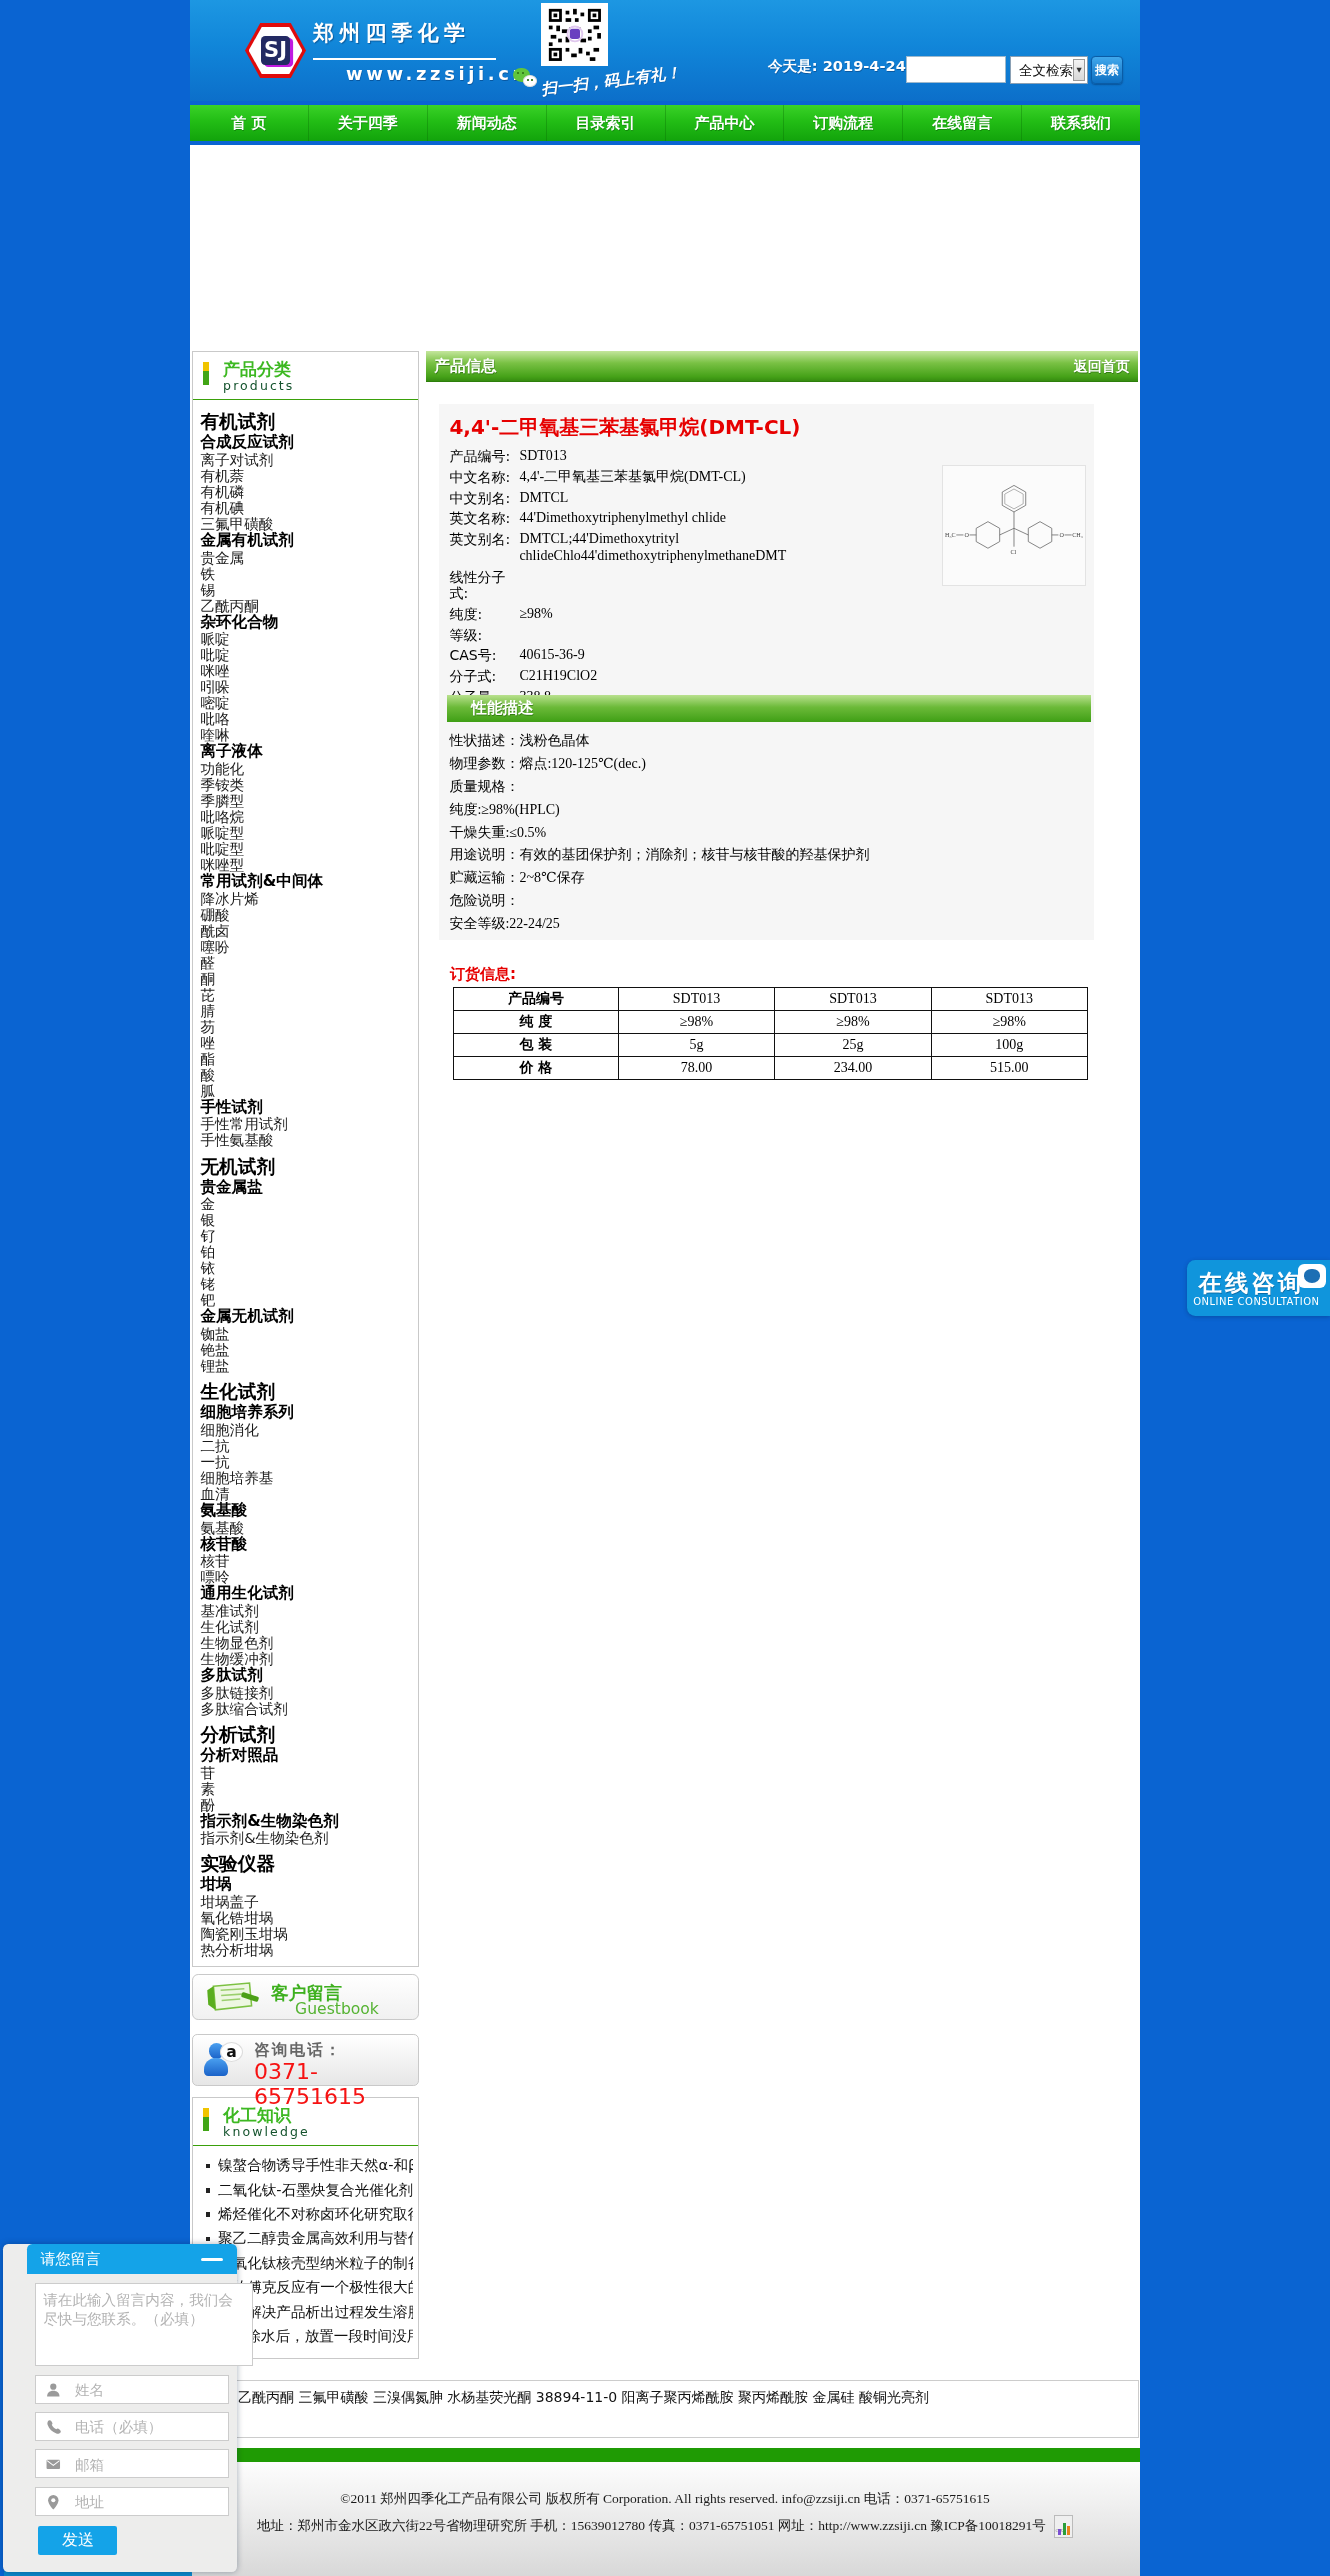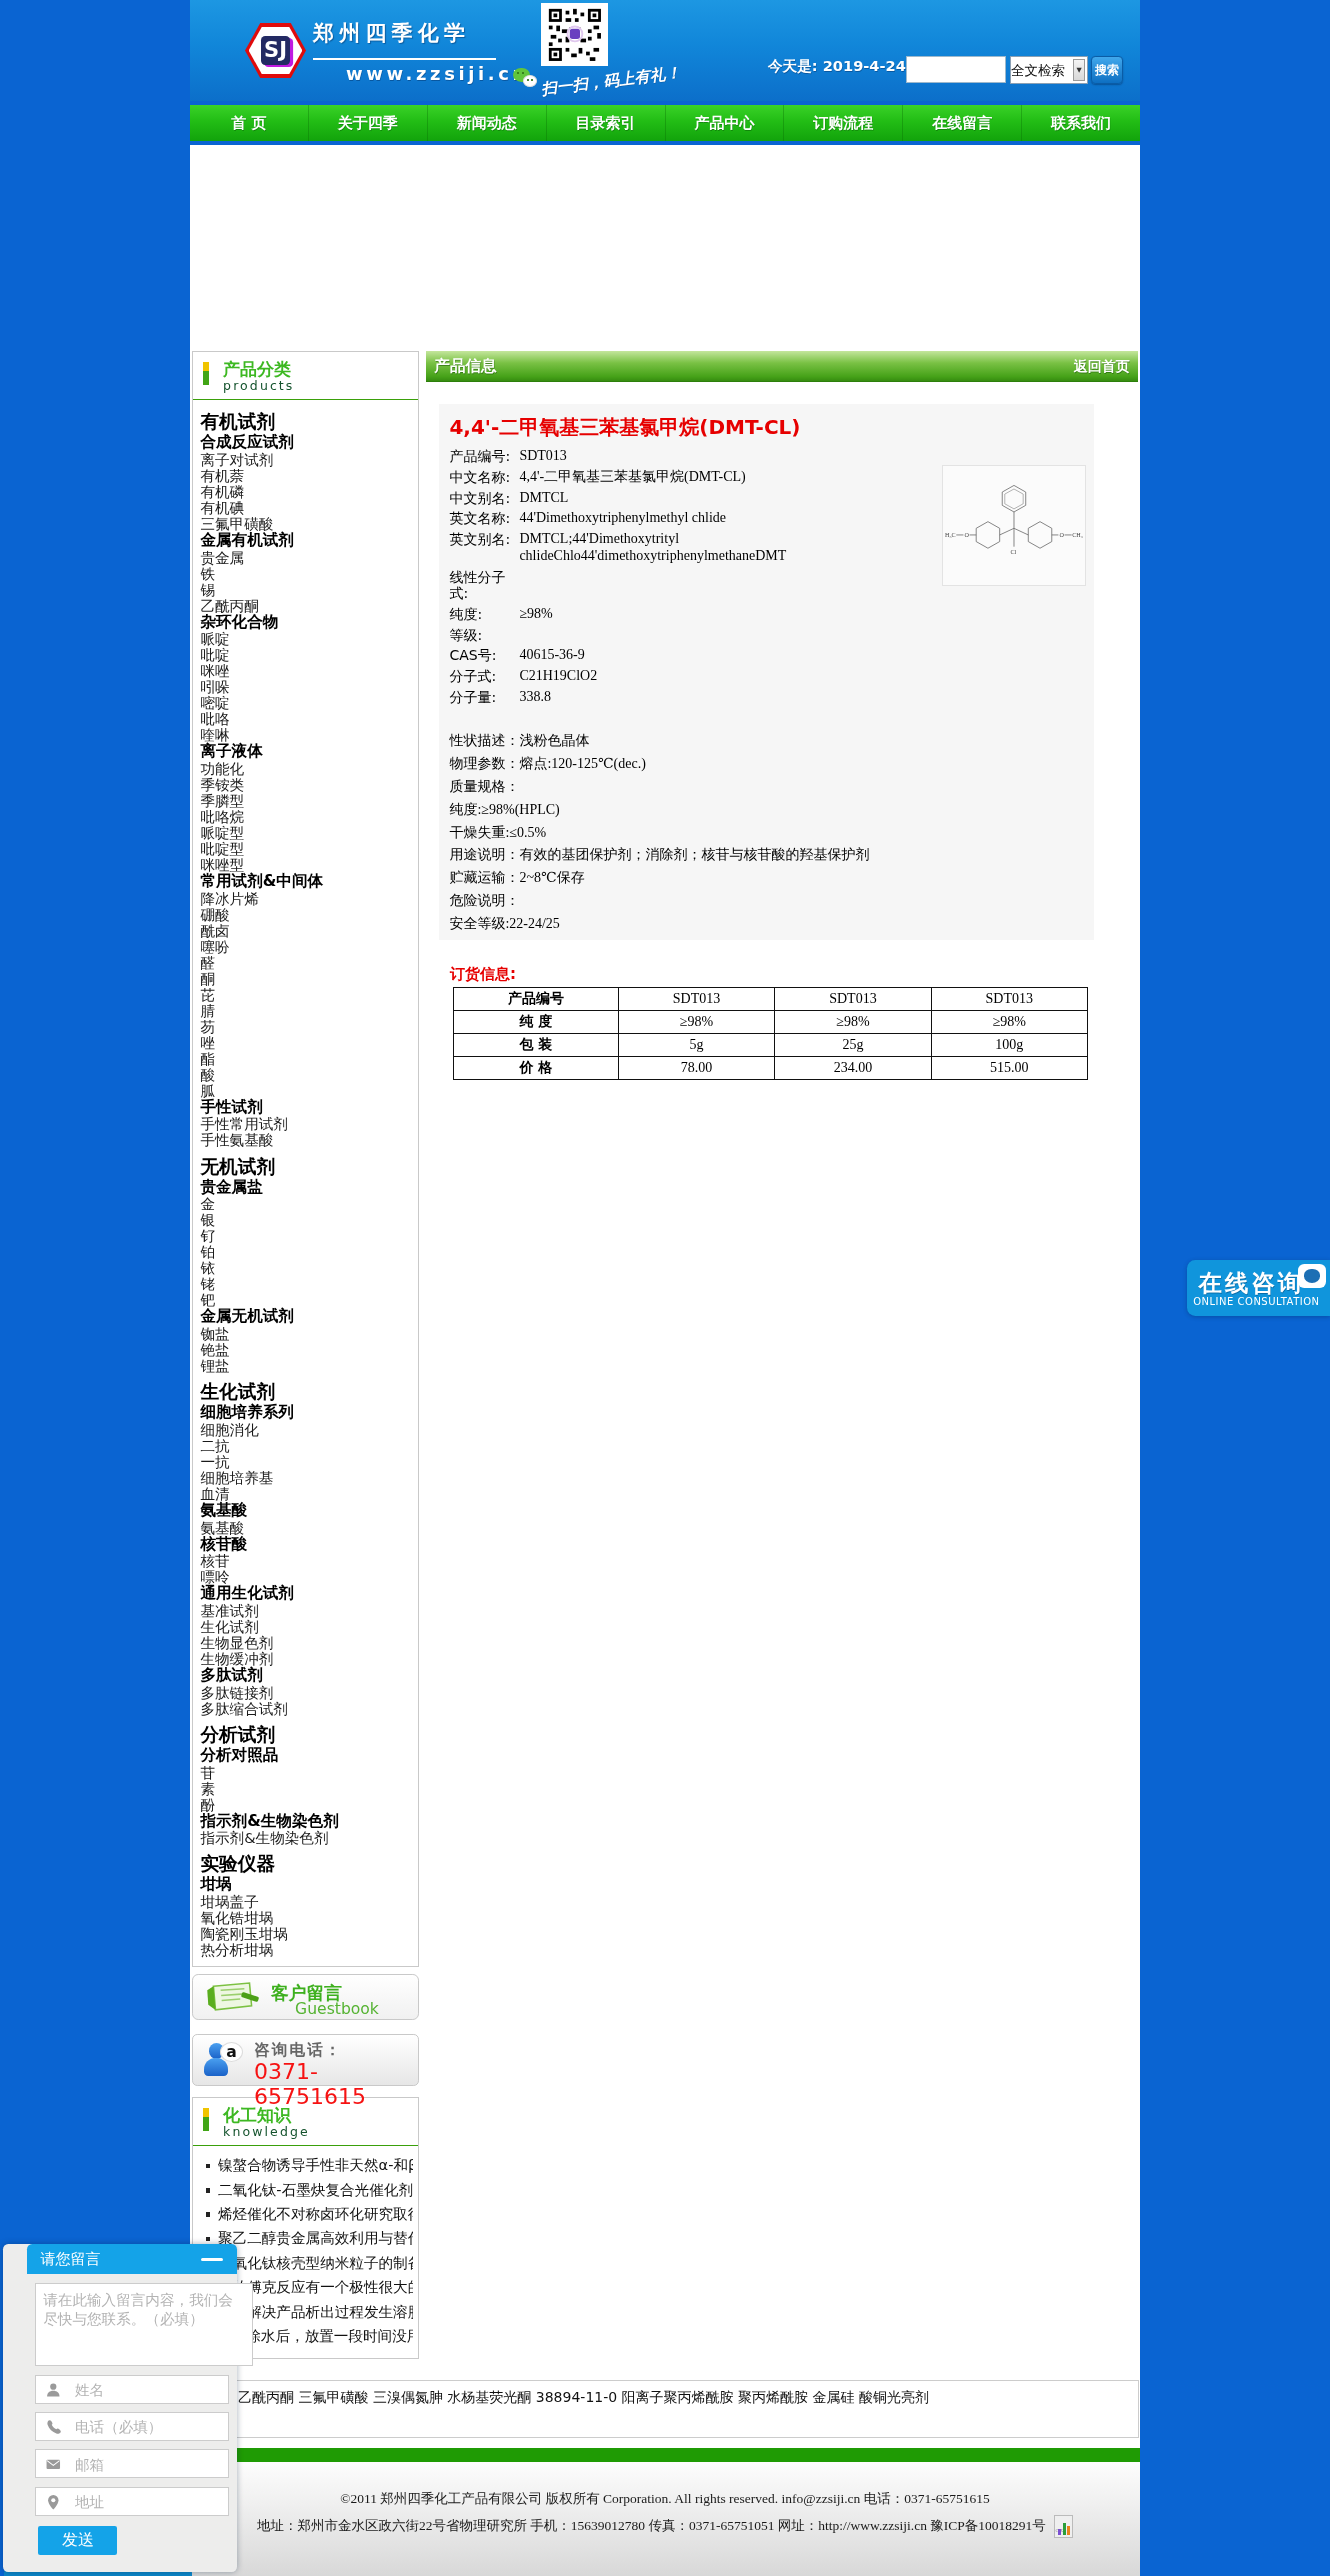--- a/index.html
+++ b/index.html
@@ -35,21 +35,21 @@
   .wechat .b1 { position:absolute; left:0; top:0; width:16.6px; height:14px; background:#62c53b; border-radius:50% 50% 46% 54%; }
   .wechat .b2 { position:absolute; left:10.4px; top:7.3px; width:13.5px; height:11.4px; background:#fff; border-radius:50%; border:0.5px solid #ddd; }
   .wechat .e { position:absolute; width:2.1px; height:2.1px; background:#2a6b12; border-radius:50%; }
   .slogan { position:absolute; left:351px; top:71px; color:#fff; font-size:15.6px; font-weight:bold;
     font-style:italic; transform:rotate(-7deg); text-shadow:0.5px 0.5px 0.5px rgba(0,40,90,.4); }
   .date-text { position:absolute; left:578px; top:57px; color:#fff; font-size:14.6px; font-weight:bold;
     text-shadow:0.5px 0.5px 0.5px rgba(0,40,90,.4); }
   .search-input { position:absolute; left:716px; top:56px; width:100px; height:27px;
     border:0.5px solid #9db8cc; background:#fff; font-size:13.5px; padding:0 5.2px; }
   .search-select { position:absolute; left:820px; top:56px; width:78px; height:28px;
-    background:#fff; border:0.5px solid #8aa0b4; font-size:13.5px; line-height:27px; padding-left:0; color:#111; }
+    background:#fff; border:0.5px solid #8aa0b4; font-size:13.5px; line-height:27px; padding-left:8px; color:#111; }
   .search-select .arrow { position:absolute; right:1.6px; top:1.6px; bottom:1.6px; width:12.5px;
     background:linear-gradient(#f4f4f4,#d8d8d8); border:0.5px solid #9a9a9a; display:flex;
     align-items:center; justify-content:center; font-size:6.8px; color:#333; }
   .search-btn { position:absolute; left:901px; top:56px; width:32px; height:28px;
     background:linear-gradient(#41a8ec,#0d6fc2); border:0.5px solid #0a5ca6; border-radius:4.2px;
     color:#fff; font-size:12px; font-weight:bold; text-align:center; line-height:27px;
     box-shadow:0 1px 1.6px rgba(0,30,70,.4); }
 
   
   .nav-wrap { height:44px; padding-top:4.2px; }
@@ -477,20 +477,21 @@
           <line x1="238" y1="135" x2="252" y2="135"></line>
           <g stroke="none" fill="#444" font-size="12" font-family="Liberation Serif,serif">
             <text x="4" y="139">H₃C</text>
             <text x="42" y="139">O</text>
             <text x="228" y="139">O</text>
             <text x="253" y="139">CH₃</text>
             <text x="132" y="172">Cl</text>
           </g>
         </svg>
       </div>
+      <div class="perf-bar">性能描述</div>
       <div class="props">
         <div>性状描述：浅粉色晶体</div>
           <div>物理参数：熔点:120-125℃(dec.)</div>
           <div>质量规格：</div>
           <div>纯度:≥98%(HPLC)</div>
           <div>干燥失重:≤0.5%</div>
           <div>用途说明：有效的基团保护剂；消除剂；核苷与核苷酸的羟基保护剂</div>
           <div>贮藏运输：2~8℃保存</div>
           <div>危险说明：</div>
           <div>安全等级:22-24/25</div>

